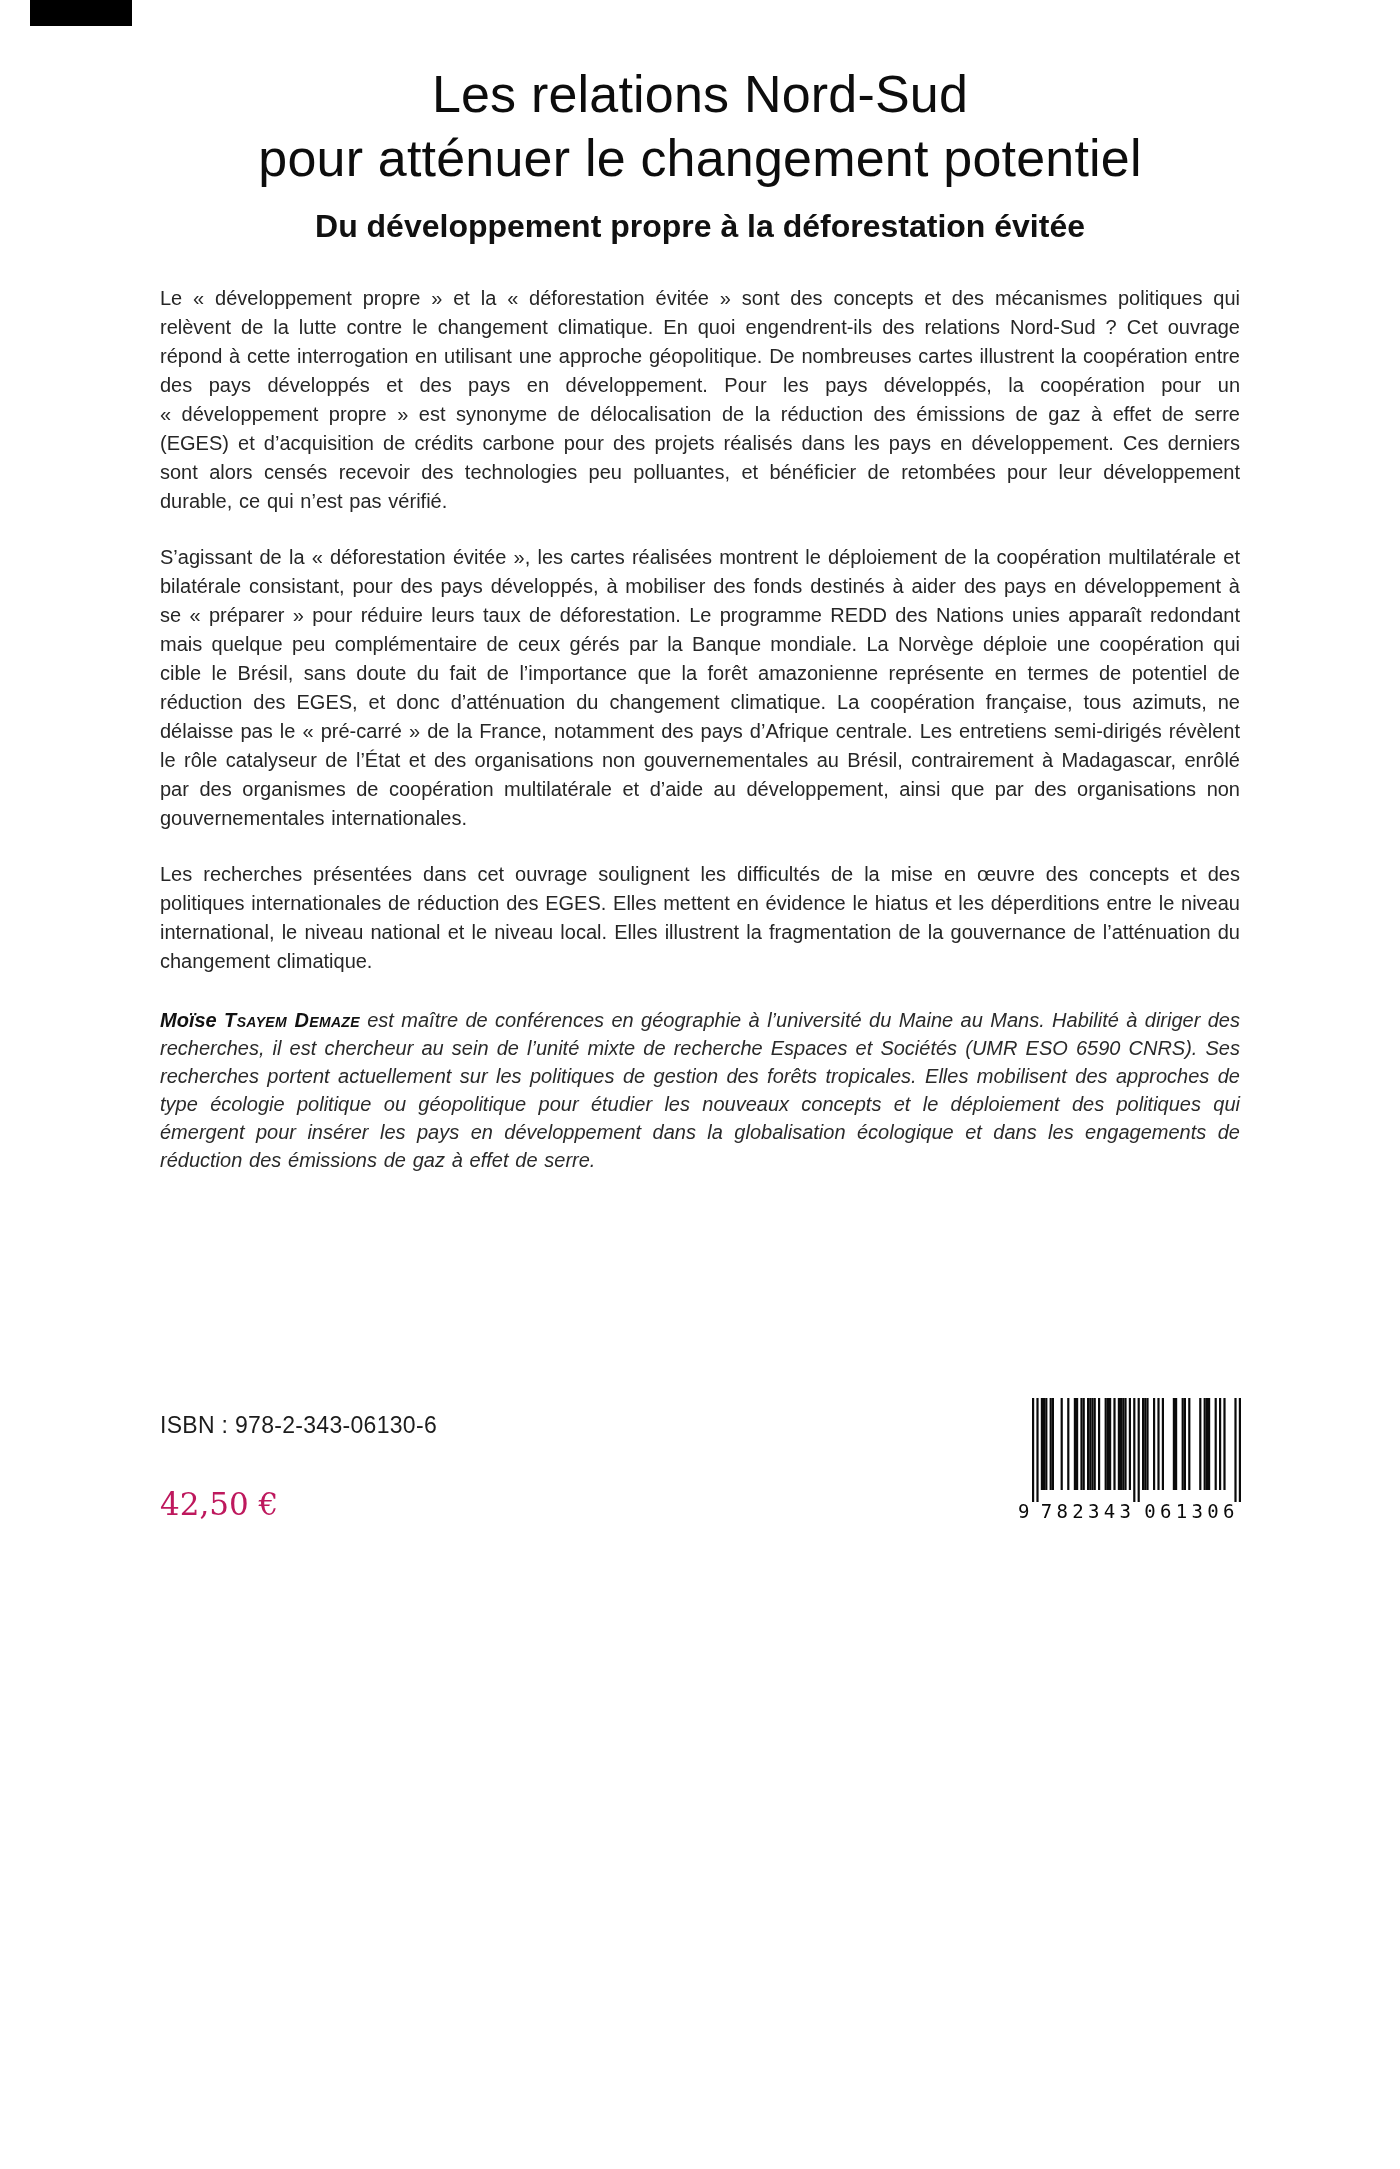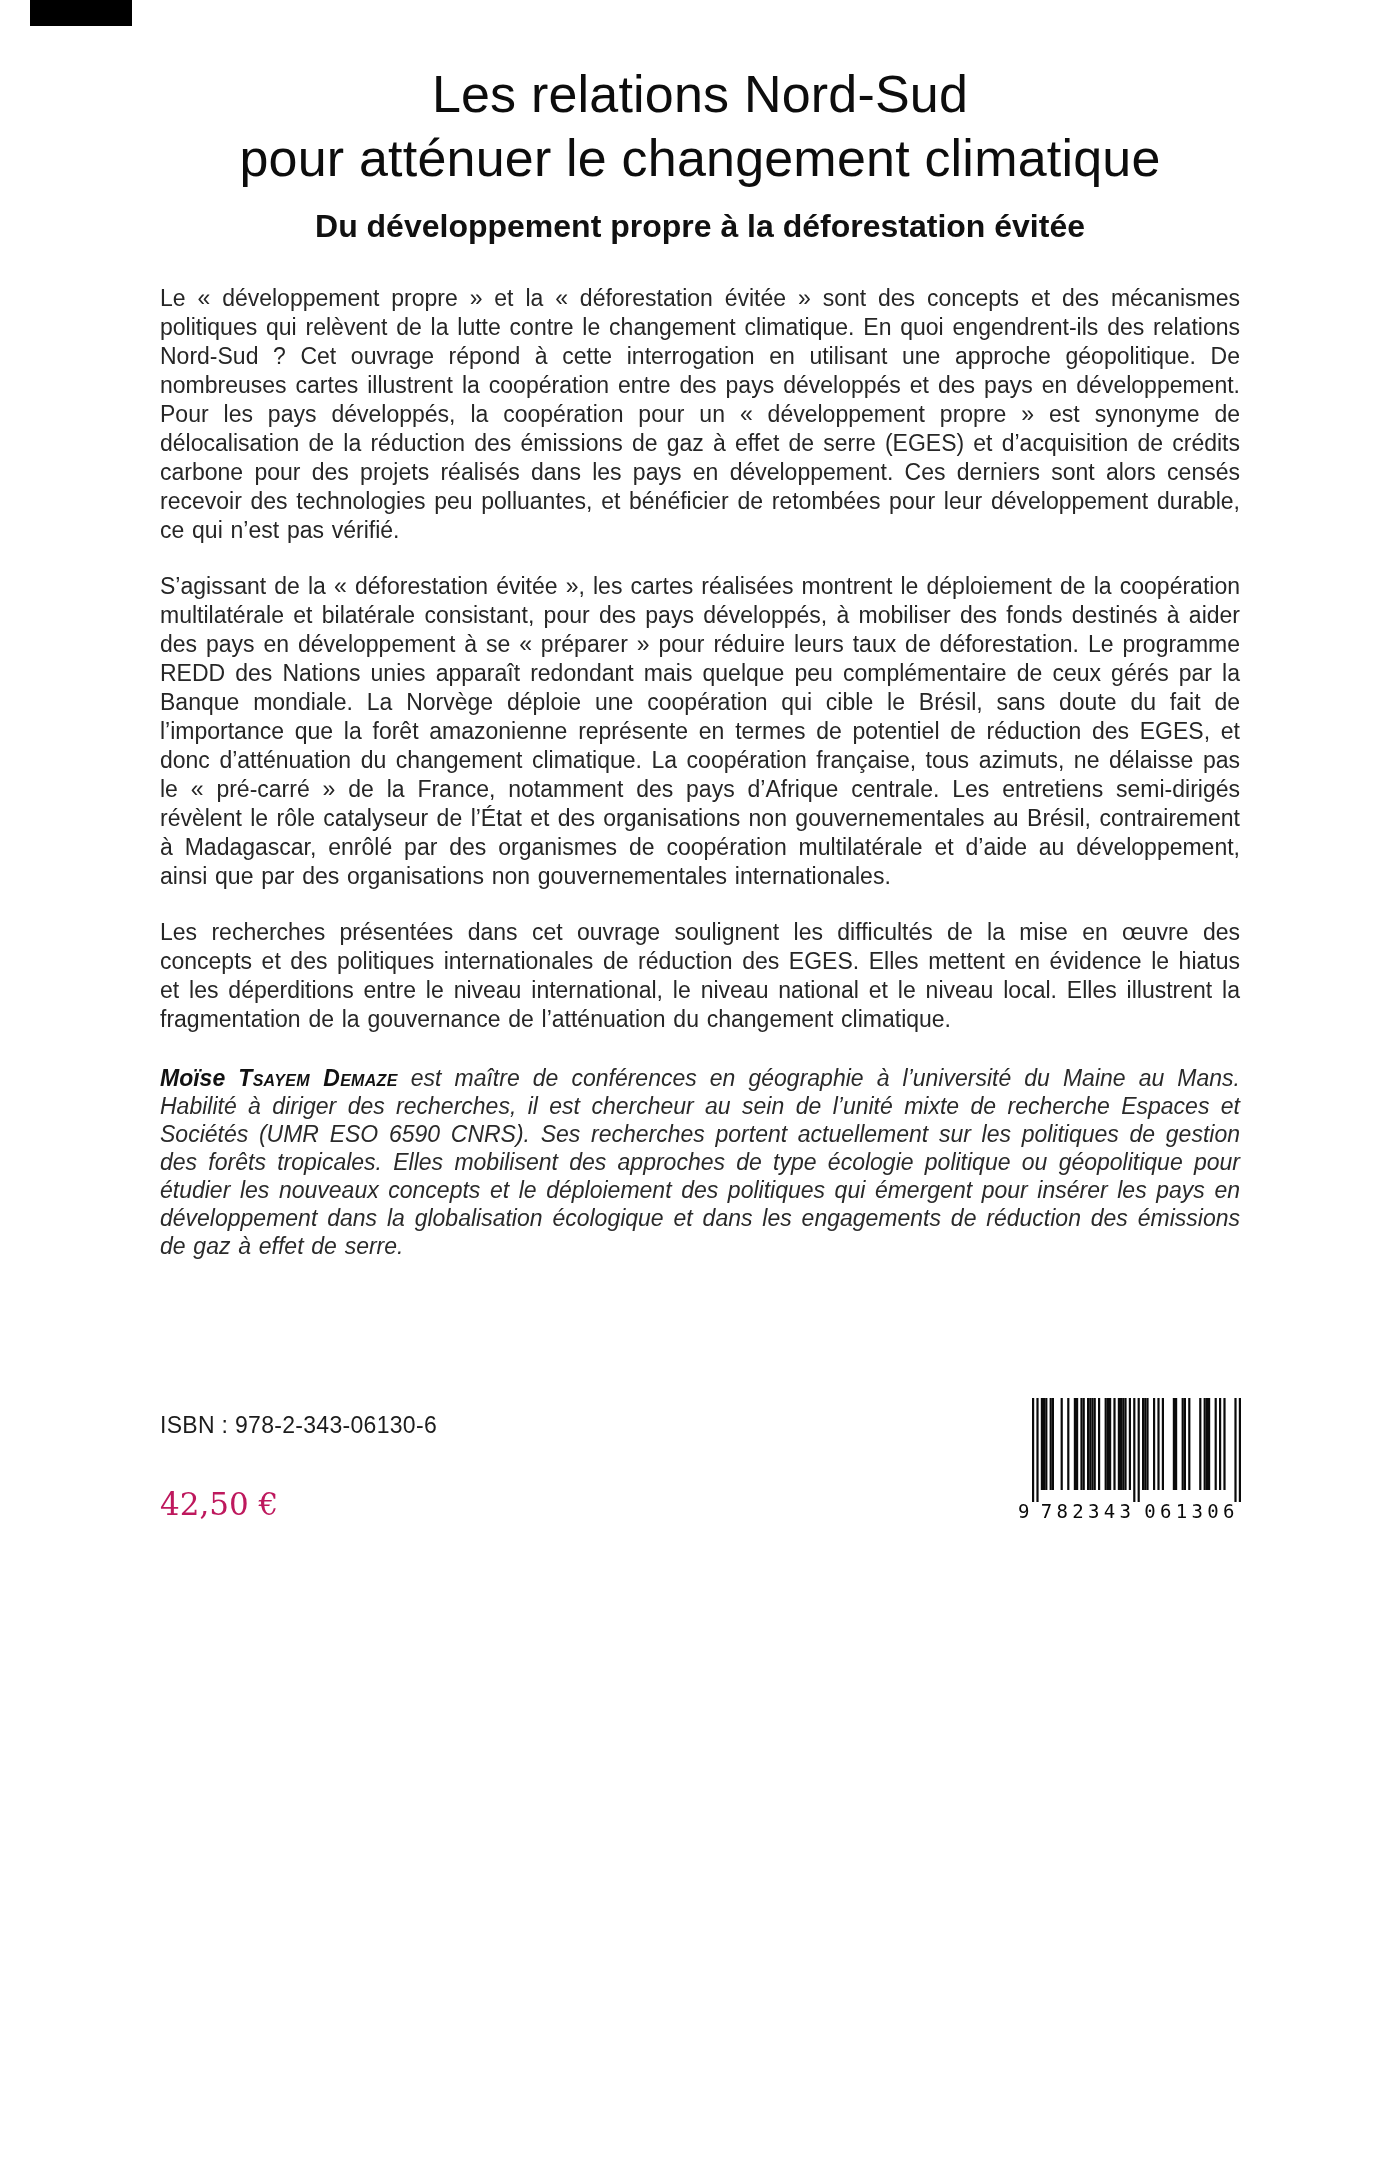--- a/index.html
+++ b/index.html
@@ -39,21 +39,21 @@
     margin-top: 16px;
     font-size: 32px;
     line-height: 40px;
     font-weight: 700;
     color: #111111;
   }
   .body-text {
     width: 1080px;
     margin: 38px auto 0 auto;
     text-align: justify;
-    font-size: 23px;
+    font-size: 20px;
     line-height: 29px;
     color: #262626;
     word-spacing: 0.06em;
   }
   .body-text p {
     margin: 0 0 27px 0;
   }
   .bio {
     margin-top: 30px !important;
     font-style: italic;
@@ -99,21 +99,21 @@
 </style>
 </head>
 <body>
 
 <div class="page">
 
   <div class="corner-mark"></div>
 
   <header class="title-block">
     <div class="title-line">Les relations Nord-Sud</div>
-    <div class="title-line">pour atténuer le changement climatique</div>
+    <div class="title-line">pour atténuer le changement potentiel</div>
     <div class="subtitle">Du développement propre à la déforestation évitée</div>
   </header>
 
   <main class="body-text">
     <p>Le «&nbsp;développement propre&nbsp;» et la «&nbsp;déforestation évitée&nbsp;» sont des concepts et des mécanismes politiques qui relèvent de la lutte contre le changement climatique. En quoi engendrent-ils des relations Nord-Sud&nbsp;? Cet ouvrage répond à cette interrogation en utilisant une approche géopolitique. De nombreuses cartes illustrent la coopération entre des pays développés et des pays en développement. Pour les pays développés, la coopération pour un «&nbsp;développement propre&nbsp;» est synonyme de délocalisation de la réduction des émissions de gaz à effet de serre (EGES) et d’acquisition de crédits carbone pour des projets réalisés dans les pays en développement. Ces derniers sont alors censés recevoir des technologies peu polluantes, et bénéficier de retombées pour leur développement durable, ce qui n’est pas vérifié.</p>
     <p>S’agissant de la «&nbsp;déforestation évitée&nbsp;», les cartes réalisées montrent le déploiement de la coopération multilatérale et bilatérale consistant, pour des pays développés, à mobiliser des fonds destinés à aider des pays en développement à se «&nbsp;préparer&nbsp;» pour réduire leurs taux de déforestation. Le programme REDD des Nations unies apparaît redondant mais quelque peu complémentaire de ceux gérés par la Banque mondiale. La Norvège déploie une coopération qui cible le Brésil, sans doute du fait de l’importance que la forêt amazonienne représente en termes de potentiel de réduction des EGES, et donc d’atténuation du changement climatique. La coopération française, tous azimuts, ne délaisse pas le «&nbsp;pré-carré&nbsp;» de la France, notamment des pays d’Afrique centrale. Les entretiens semi-dirigés révèlent le rôle catalyseur de l’État et des organisations non gouvernementales au Brésil, contrairement à Madagascar, enrôlé par des organismes de coopération multilatérale et d’aide au développement, ainsi que par des organisations non gouvernementales internationales.</p>
     <p>Les recherches présentées dans cet ouvrage soulignent les difficultés de la mise en œuvre des concepts et des politiques internationales de réduction des EGES. Elles mettent en évidence le hiatus et les déperditions entre le niveau international, le niveau national et le niveau local. Elles illustrent la fragmentation de la gouvernance de l’atténuation du changement climatique.</p>
     <p class="bio"><b class="author-first">Moïse</b> <b class="author-last">Tsayem Demaze</b> <span>est maître de conférences en géographie à l’université du Maine au Mans. Habilité à diriger des recherches, il est chercheur au sein de l’unité mixte de recherche Espaces et Sociétés (UMR ESO 6590 CNRS). Ses recherches portent actuellement sur les politiques de gestion des forêts tropicales. Elles mobilisent des approches de type écologie politique ou géopolitique pour étudier les nouveaux concepts et le déploiement des politiques qui émergent pour insérer les pays en développement dans la globalisation écologique et dans les engagements de réduction des émissions de gaz à effet de serre.</span></p>
   </main>
 

